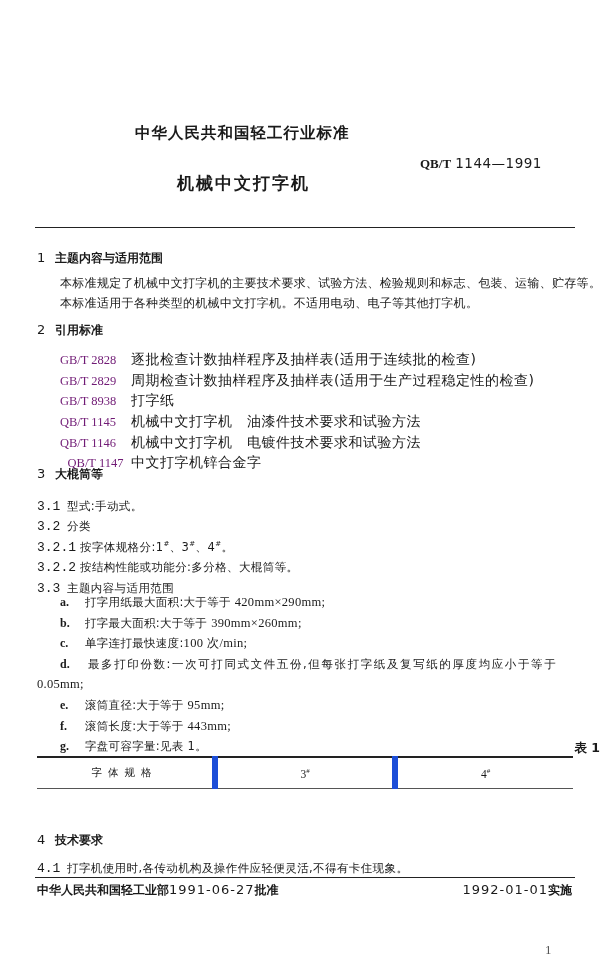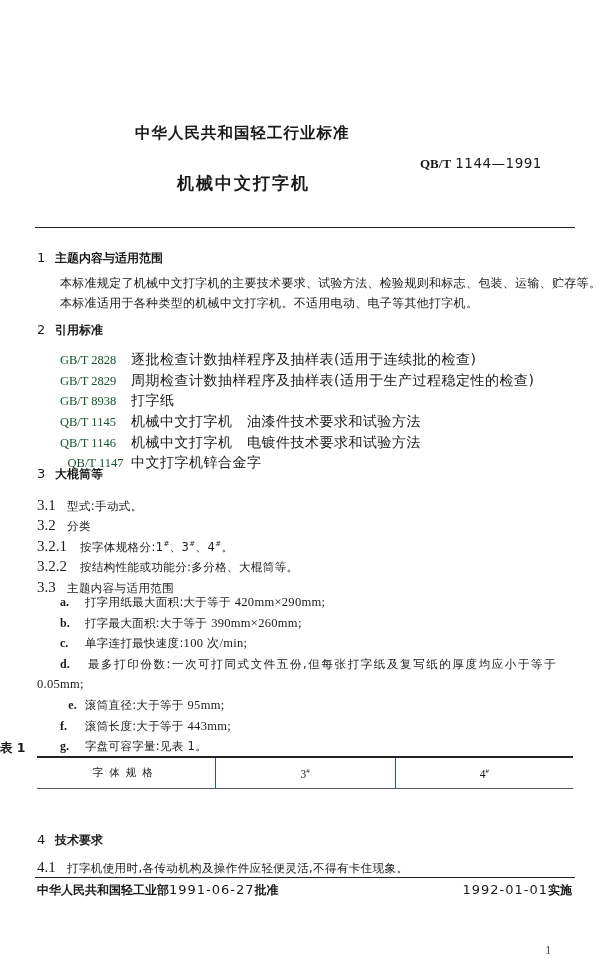--- a/index.html
+++ b/index.html
@@ -12,36 +12,36 @@
   .hdr-org { left: 135px; top: 123px; font-size: 15.5px; font-weight: bold; letter-spacing: 1px; }
   .hdr-std { left: 420px; top: 155px; font-size: 13px; }
   .hdr-std .pre { font-family: "Liberation Serif", serif; font-weight: bold; font-size: 13px; }
   .hdr-std .num { font-family: "DejaVu Sans", sans-serif; font-size: 13.5px; letter-spacing: 0.5px; }
   .doc-title { left: 177px; top: 172px; font-size: 17px; font-weight: bold; letter-spacing: 2px; }
   .rule-top { left: 35px; top: 227px; width: 540px; height: 0; border-top: 1.5px solid #222; }
 
   .sec-h { font-size: 12px; font-weight: bold; }
   .sec-h .n { display: inline-block; width: 18px; font-weight: normal; font-size: 13px; }
   .para { font-family: "Liberation Serif", "DejaVu Serif", serif; font-size: 12px; letter-spacing: 0.3px; }
-  .ref-code { font-family: "Liberation Serif", serif; font-size: 12.5px; color: #14532d; }
+  .ref-code { font-family: "Liberation Serif", serif; font-size: 12.5px; color: #701a75; }
   .ref-text { font-size: 14px; letter-spacing: 0.5px; }
-  .clause-n { font-family: Liberation Serif, serif; font-size: 15px; }
+  .clause-n { font-family: Liberation Mono, monospace; font-size: 13px; }
   .clause-t { font-size: 11.5px; letter-spacing: 0.4px; }
   .item-l { font-family: "Liberation Serif", serif; font-size: 12px; font-weight: bold; }
   .item-t { font-size: 11.5px; letter-spacing: 0.3px; }
   .item-t .latin { font-family: "Liberation Serif", serif; font-size: 12.5px; }
 
-  .tbl-cap { left: 0; width: 600px; top: 738px; text-align: left; font-size: 12.5px; font-weight: bold; }
+  .tbl-cap { left: 0; width: 600px; top: 738px; text-align: right; font-size: 12.5px; font-weight: bold; }
   table.t1 {
     position: absolute; left: 37px; top: 756px; width: 536px;
     border-collapse: collapse; table-layout: fixed;
   }
   table.t1 td {
     height: 30px; text-align: center; font-size: 10.5px; padding: 0;
-    border-left: 1px solid #333; border-right: 1px solid #1d4ed8;
+    border-left: 1px solid #333; border-right: 6px solid #1d4ed8;
   }
   table.t1 td:first-child { border-left: none; }
   table.t1 td:last-child { border-right: none; }
   table.t1 tr.r0 td { border-top: 2px solid #222; border-bottom: 1px solid #555; }
   table.t1 tr.r1 td { border-bottom: 2px solid #222; }
   table.t1 td.num { font-family: "Liberation Serif", serif; font-size: 11.5px; }
   table.t1 td.lbl { letter-spacing: 6px; }
 
   .rule-foot { left: 35px; top: 877px; width: 540px; height: 0; border-top: 1.5px solid #222; }
   .foot-l { left: 37px; top: 882px; font-size: 12px; font-weight: bold; }
@@ -119,21 +119,21 @@
 </div>
 <div class="abs" style="left:60px; top:632px;">
   <span class="item-l" style="display:inline-block;width:25px;">c.</span><span class="item-t"><span>单字连打最快速度:</span><span class="latin">100 次/min;</span></span>
 </div>
 <div class="abs" style="left:60px; top:653px;">
   <span class="item-l" style="display:inline-block;width:28px;">d.</span><span class="item-t" style="letter-spacing:1.6px;">最多打印份数:一次可打同式文件五份,但每张打字纸及复写纸的厚度均应小于等于</span>
 </div>
 <div class="abs" style="left:37px; top:673px;">
   <span class="item-t"><span class="latin">0.05mm;</span></span>
 </div>
-<div class="abs" style="left:60px; top:694px;text-align:center;">
+<div class="abs" style="left:60px; top:694px;">
   <span class="item-l" style="display:inline-block;width:25px;">e.</span><span class="item-t"><span>滚筒直径:大于等于</span> <span class="latin">95mm;</span></span>
 </div>
 <div class="abs" style="left:60px; top:715px;">
   <span class="item-l" style="display:inline-block;width:25px;">f.</span><span class="item-t"><span>滚筒长度:大于等于</span> <span class="latin">443mm;</span></span>
 </div>
 <div class="abs" style="left:60px; top:735px;">
   <span class="item-l" style="display:inline-block;width:25px;">g.</span><span class="item-t">字盘可容字量:见表 1。</span>
 </div>
 
 <div class="abs tbl-cap" style="top:740px;">表 1</div>

